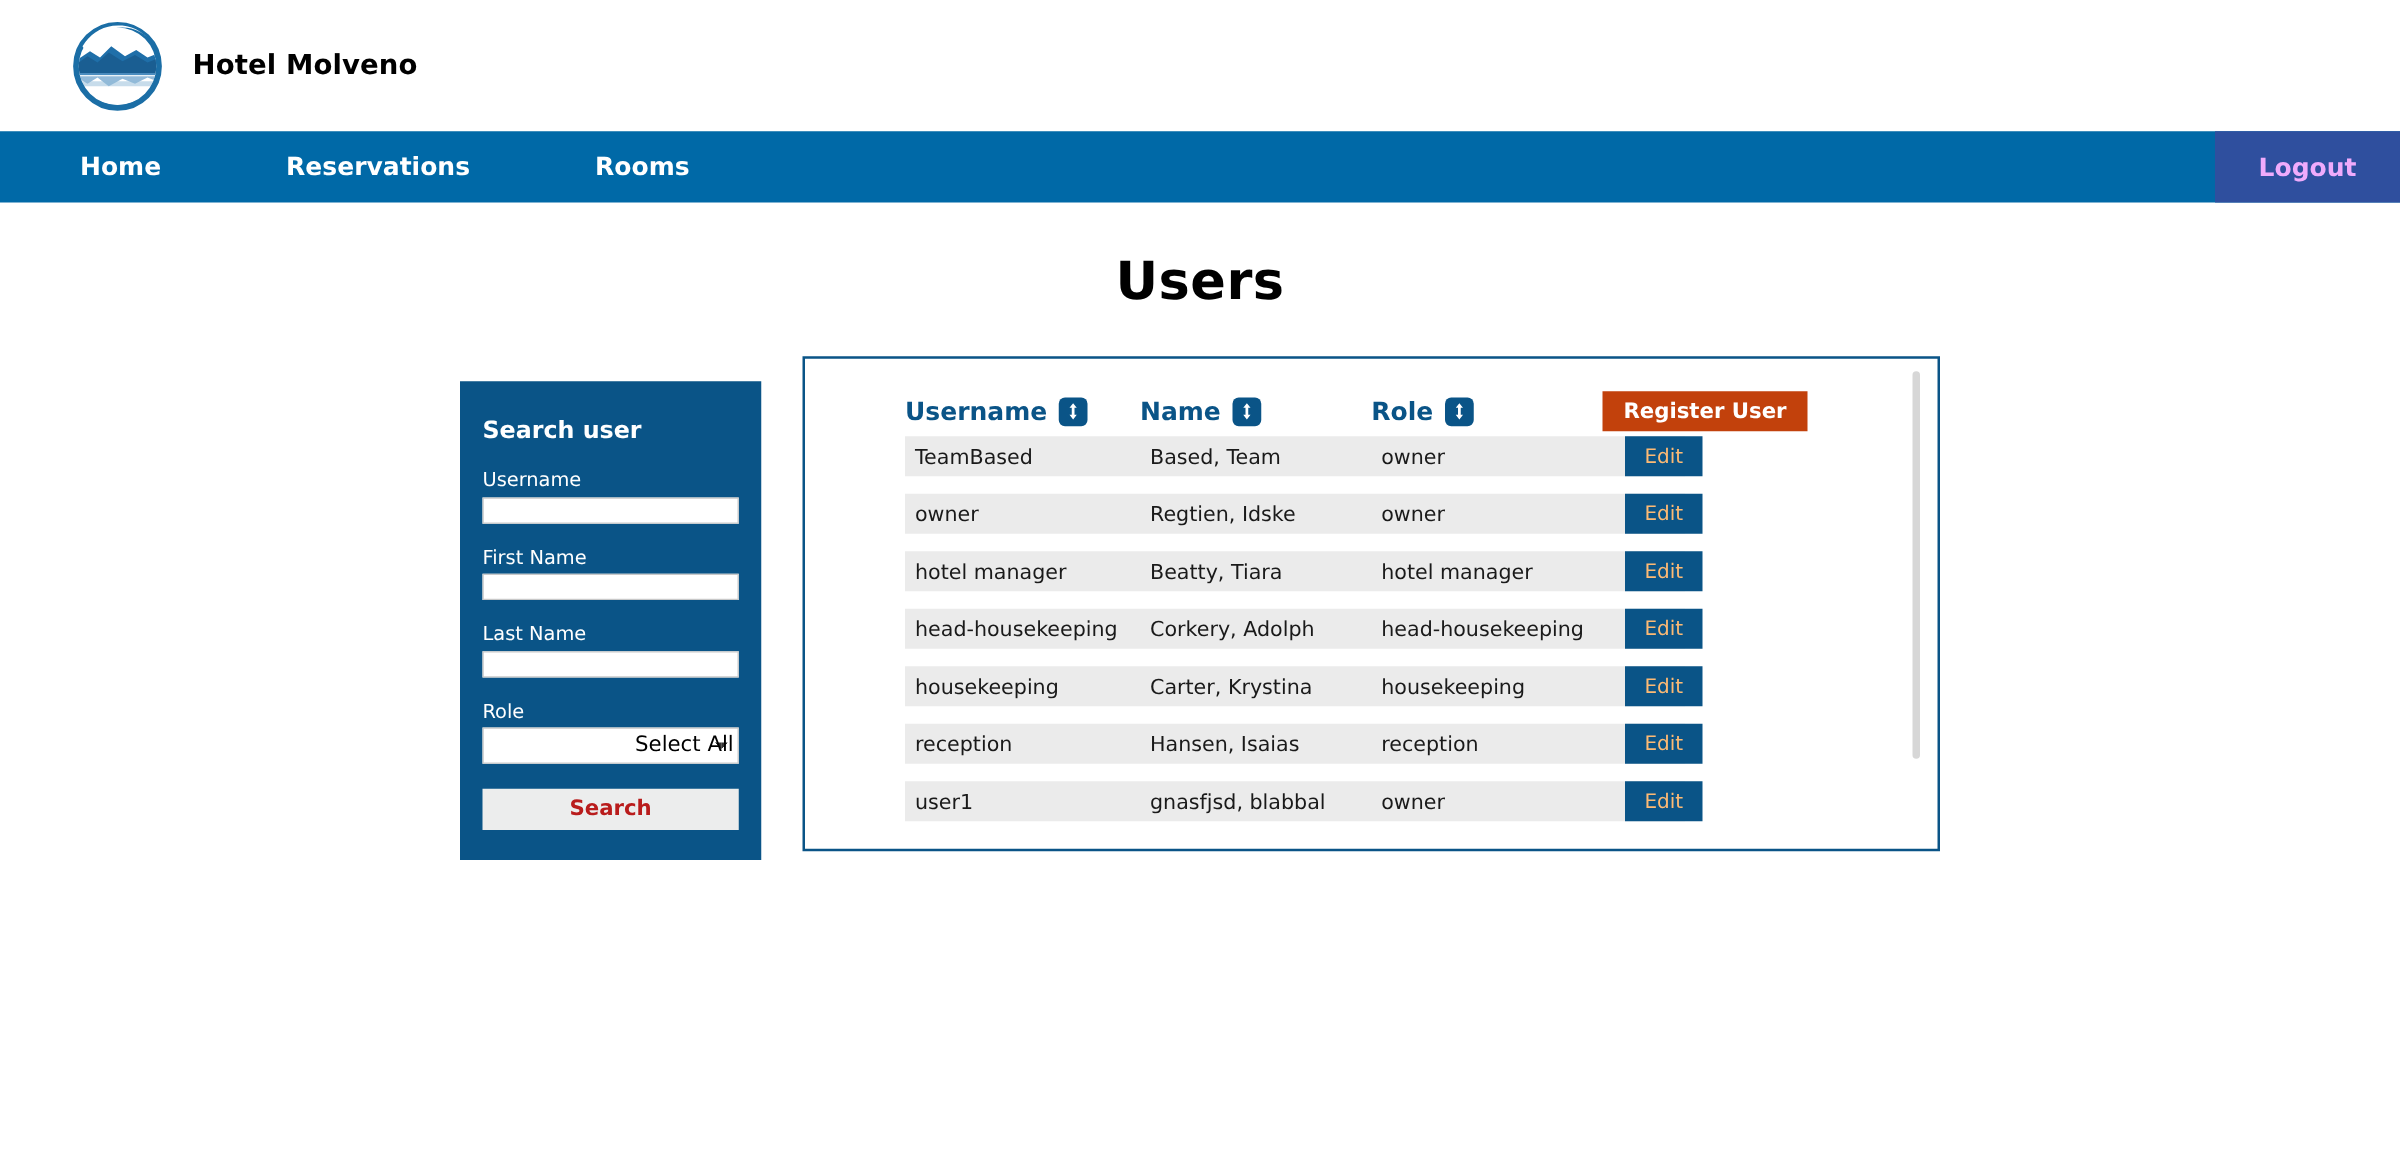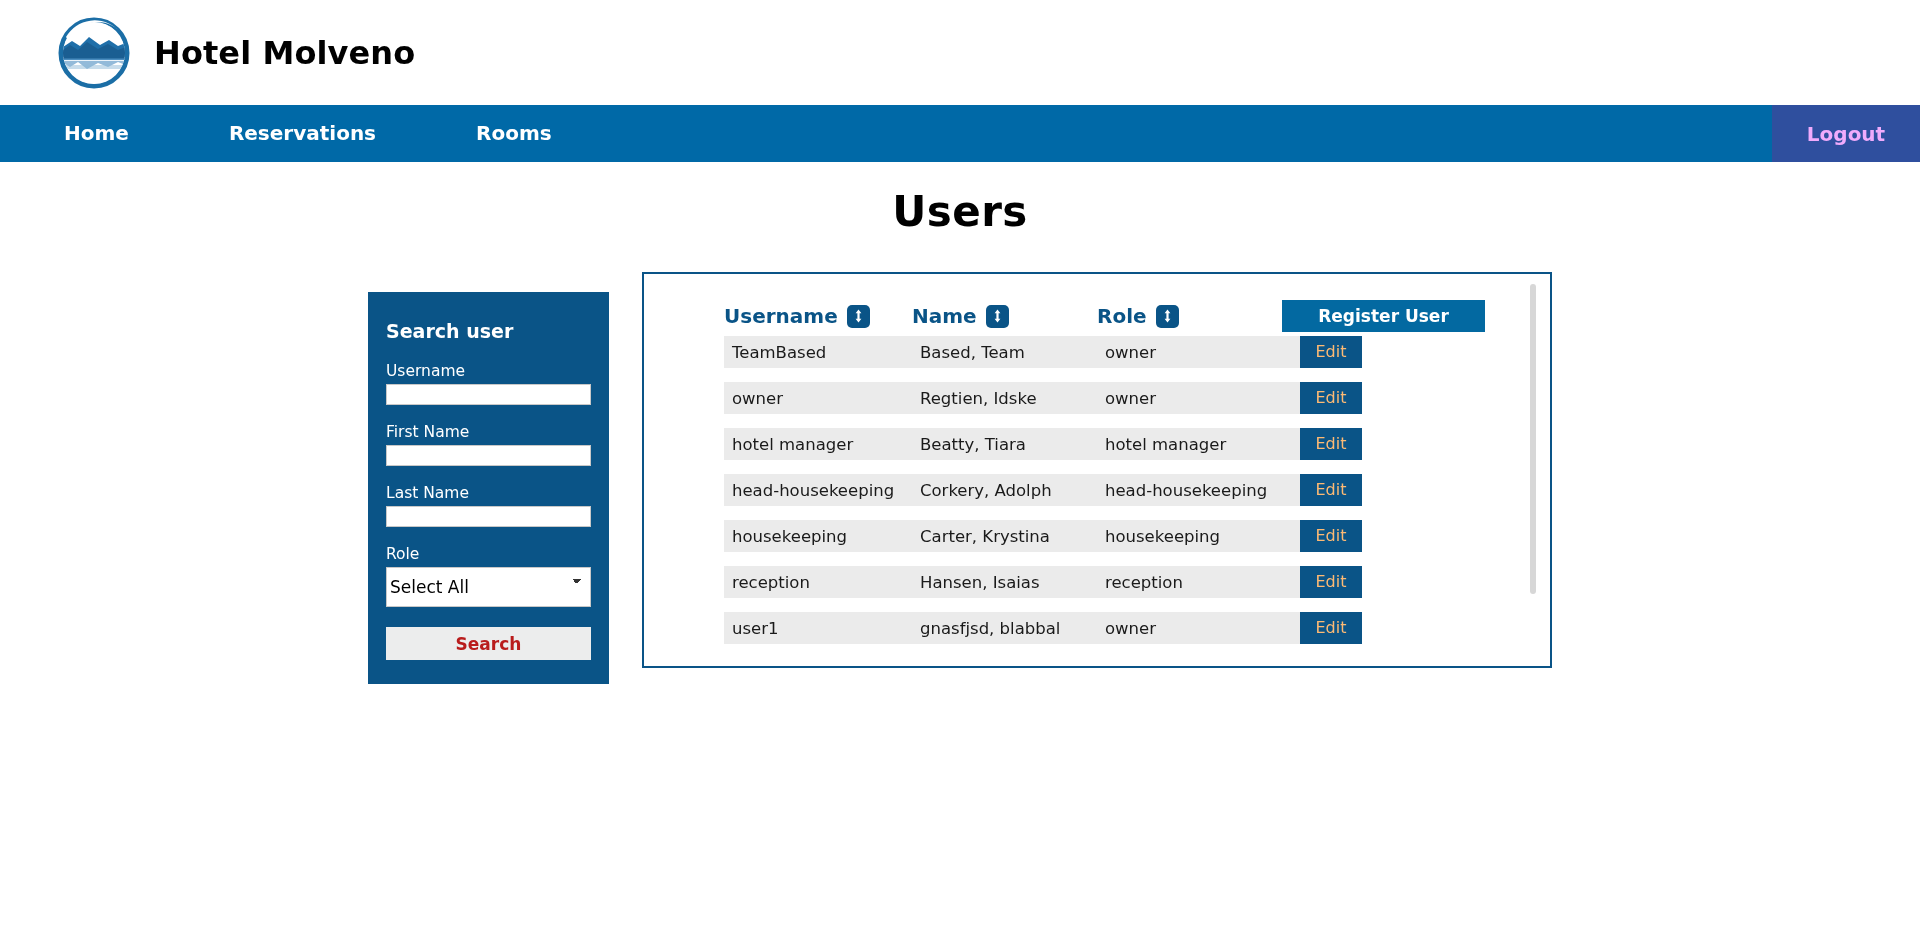--- a/index.html
+++ b/index.html
@@ -28,21 +28,21 @@
     gap: 22px;
   }
   .logo-mark {
     width: 76px;
     height: 76px;
     flex: 0 0 76px;
     position: relative;
   }
   .logo-mark svg { display: block; width: 76px; height: 76px; }
   .brand-name {
-    font-size: 32px;
+    font-size: 22px;
     font-weight: bold;
     color: #000000;
     letter-spacing: 0.1px;
     white-space: nowrap;
   }
 
   
   .main-nav {
     height: 57px;
     background: #0069a7;
@@ -81,21 +81,21 @@
     font-family: inherit;
   }
 
   
   .page-title {
     text-align: center;
     font-size: 42px;
     font-weight: bold;
     color: #000000;
     margin: 0;
-    padding-top: 25px;
+    padding-top: 38px;
     letter-spacing: 0.4px;
   }
 
   
   .content {
     position: relative;
     margin-top: 36px;
     padding-left: 368px;
     display: flex;
     align-items: flex-start;
@@ -127,34 +127,35 @@
     height: 21px;
     border: 1px solid #c8c8c8;
     background: #ffffff;
     margin-bottom: 18px;
     font-family: inherit;
     font-size: 14px;
     padding: 0 3px;
   }
   .field-select {
     width: 100%;
-    height: 40px;
+    height: 29px;
     border: 1px solid #c8c8c8;
     background: #ffffff;
     font-family: inherit;
     font-size: 17px;
     padding: 0 3px;
     color: #000;
     margin-bottom: 20px;
     appearance: none;
     -webkit-appearance: none;
     background-image: linear-gradient(45deg, transparent 50%, #333 50%), linear-gradient(135deg, #333 50%, transparent 50%);
     background-position: calc(100% - 13px) 11px, calc(100% - 8px) 11px;
     background-size: 5px 5px, 5px 5px;
     background-repeat: no-repeat;
+    text-align: right;
   }
   .search-submit {
     display: block;
     width: 100%;
     height: 33px;
     background: #eceded;
     border: none;
     color: #b91c1c;
     font-size: 17px;
     font-weight: bold;
@@ -219,22 +220,22 @@
     cursor: pointer;
     display: flex;
     align-items: center;
     justify-content: center;
     font-family: inherit;
   }
   .sort-btn svg { display:block; }
 
   .register-btn {
     height: 32px;
-    width: 203px;
-    background: #0369a1;
+    width: 164px;
+    background: #c2410c;
     color: #ffffff;
     border: none;
     font-size: 17px;
     font-weight: bold;
     font-family: inherit;
     cursor: pointer;
   }
 
   .table-body { padding-left: 80px; }
   .table-row {

